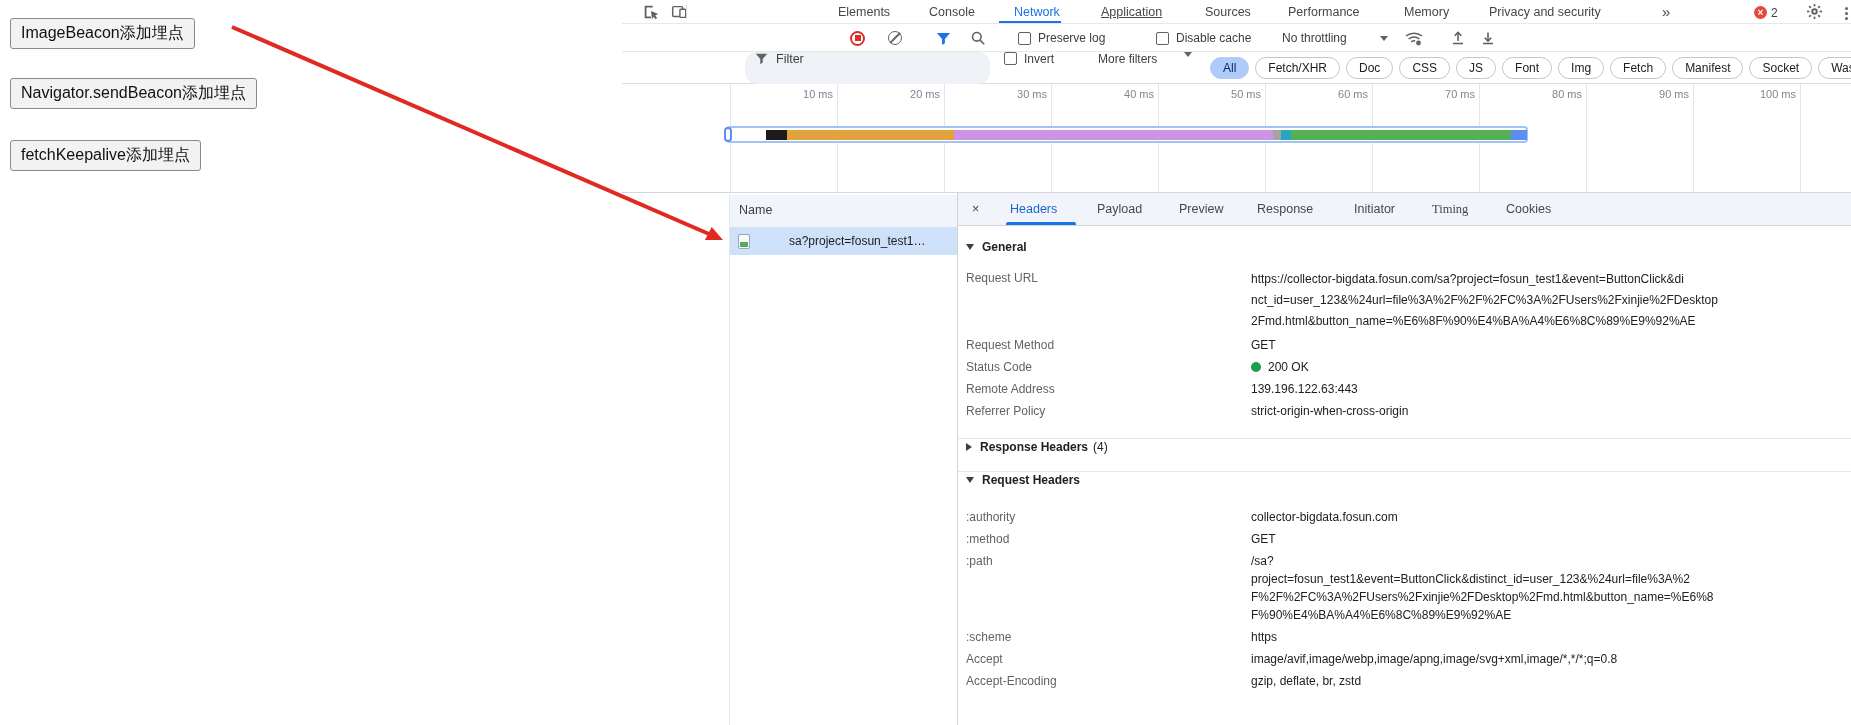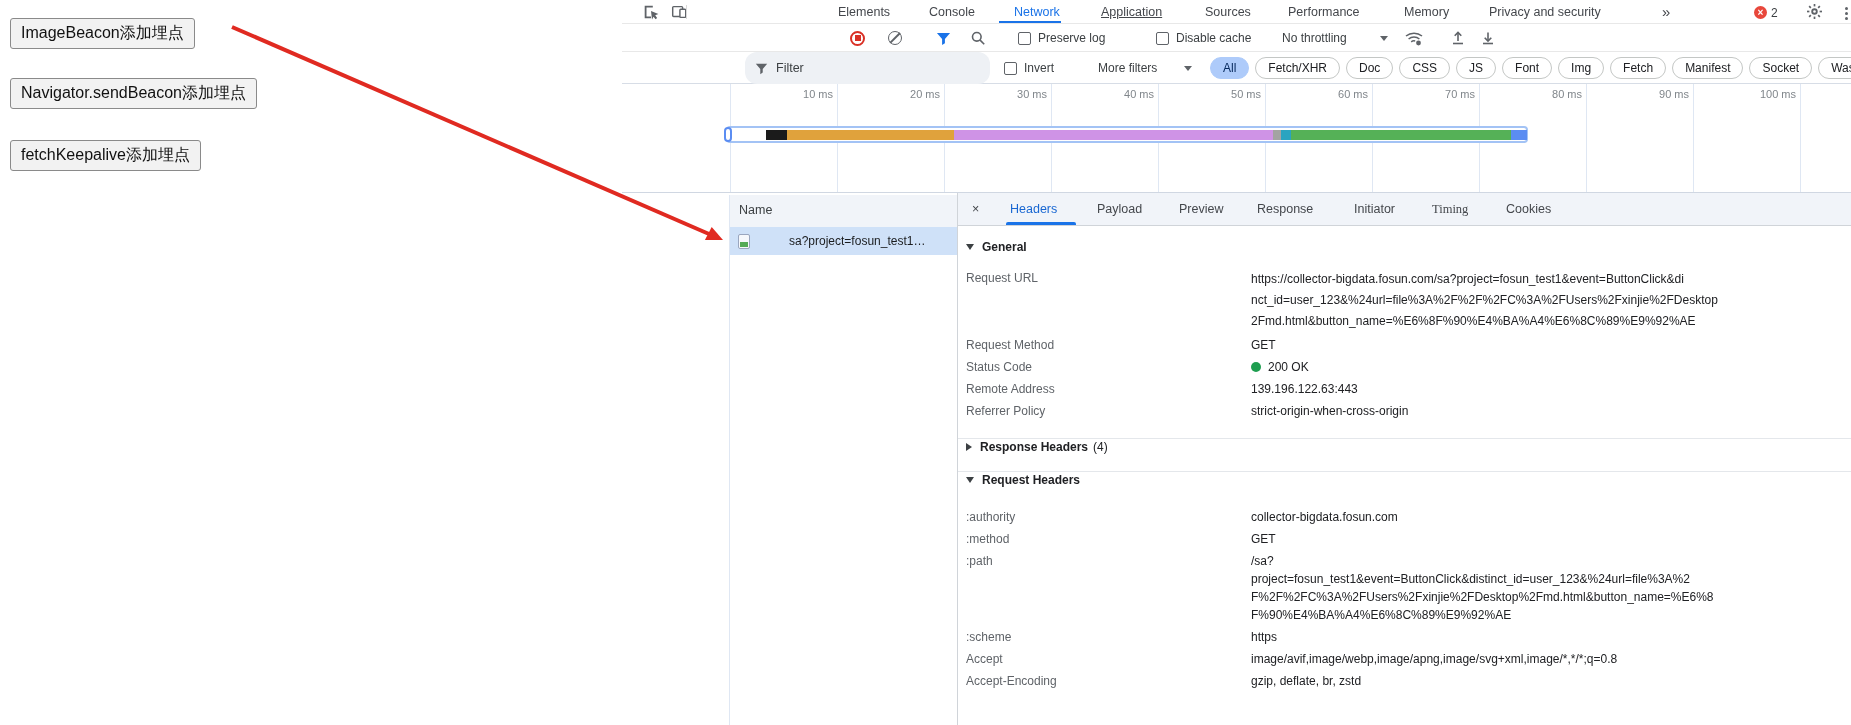--- a/index.html
+++ b/index.html
@@ -37,21 +37,21 @@
   .toolbar .abs { position:absolute; top:0; height:28px; display:flex; align-items:center; white-space:nowrap; color:#3c4043; }
   .rec { width:15px; height:15px; border:2px solid #d93025; border-radius:50%; position:relative; }
   .rec::after { content:""; position:absolute; left:50%; top:50%; transform:translate(-50%,-50%); width:6px; height:6px; background:#d93025; }
   .ban { width:14px; height:14px; border:1.7px solid #5f6368; border-radius:50%; position:relative; }
   .ban::after { content:""; position:absolute; left:-1px; top:5px; width:14px; height:1.7px; background:#5f6368; transform:rotate(-45deg); }
   .cb { width:13px; height:13px; border:1.4px solid #5f6368; border-radius:2px; background:#fff; display:inline-block; }
   .tri-down { width:0; height:0; border-left:4px solid transparent; border-right:4px solid transparent; border-top:5px solid #5f6368; display:inline-block; }
 
   
   .filterbar { position:absolute; left:0; top:52px; width:100%; height:32px; border-bottom:1px solid #d7dde6; background:#fff; }
-  .filterbar .abs { position:absolute; top:0; height:32px; display:flex; align-items:center; white-space:nowrap; color:#3c4043; }
+  .filterbar .abs { position:absolute; top:0; height:32px; display:flex; white-space:nowrap; color:#3c4043; }
   .filter-pill { left:123px; width:245px; height:22px; top:5px; background:#eef1f5; border-radius:12px; padding:0 10px; color:#5f6368; }
   .filter-pill span { margin-left:8px; font-size:12.5px; }
   .chips { position:absolute; left:588px; top:5px; height:22px; display:flex; gap:6px; white-space:nowrap; overflow:hidden; width:641px; }
   .chip { height:22px; line-height:20px; border:1px solid #c4c7c5; border-radius:11px; padding:0 12px; font-size:12px; color:#202124; background:#fff; flex:0 0 auto; }
   .chip.active { background:#aecbfa; border-color:#aecbfa; color:#04275b; }
 
   
   .overview { position:absolute; left:0; top:84px; width:100%; height:109px; background:#fff; border-bottom:1px solid #d0d7e2; overflow:hidden; }
   .gridline { position:absolute; top:0; bottom:0; width:1px; background:#dfe7f3; }
   .ms-label { position:absolute; top:4px; width:60px; text-align:right; font-size:11px; color:#80868b; }

